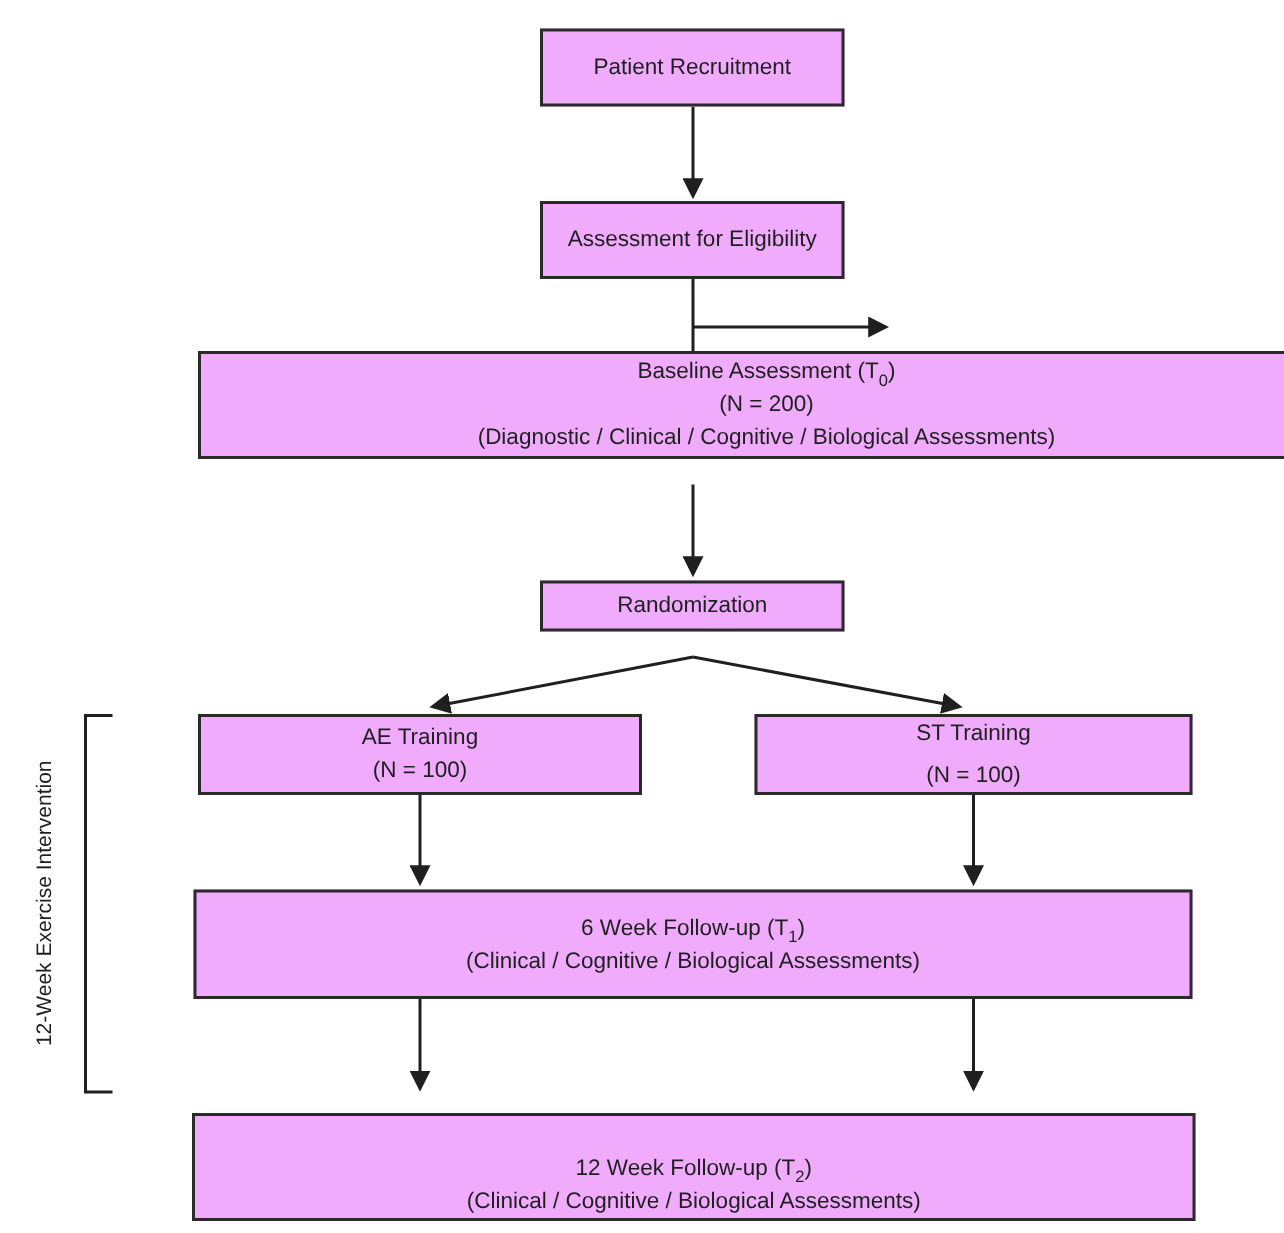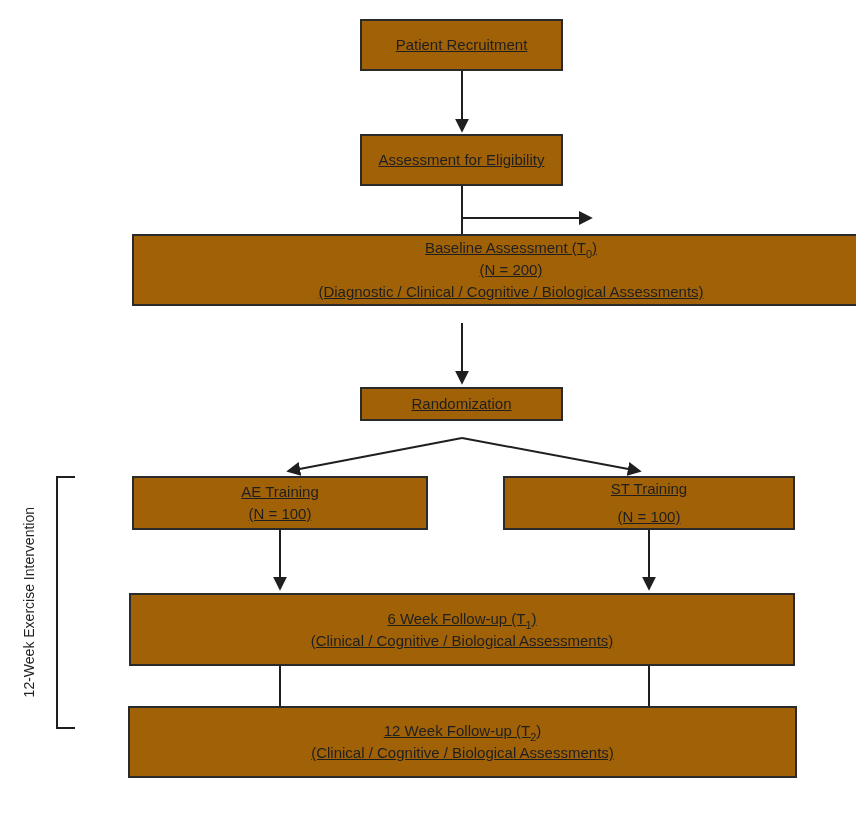--- a/index.html
+++ b/index.html
@@ -17,49 +17,48 @@
     overflow: hidden;
   }
   #arrow-layer {
     position: absolute;
     left: 0; top: 0;
     width: 856px; height: 822px;
   }
   .flow-box {
     position: absolute;
     box-sizing: border-box;
-    background: #a16207;
+    background: #f0abfc;
     border: 2px solid #2a2a2a;
     display: flex;
     flex-direction: column;
     align-items: center;
     justify-content: center;
     text-align: center;
     font-size: 15px;
     line-height: 22px;
     color: #1f1f1f;
-    text-decoration: underline;
   }
   .flow-box .line { white-space: nowrap; }
   sub.tsub {
     font-size: 11px;
     line-height: 0;
     position: relative;
     top: 1px;
   }
   
   #box-patient-recruitment { left: 360px; top: 19px;  width: 203px; height: 52px; }
   #box-eligibility         { left: 360px; top: 134px; width: 203px; height: 52px; }
   #box-excluded            { left: 595px; top: 192px; width: 203px; height: 51px; }
   #box-baseline            { left: 132px; top: 234px; width: 758px; height: 72px; }
   #box-randomization       { left: 360px; top: 387px; width: 203px; height: 34px; }
   #box-ae-training         { left: 132px; top: 476px; width: 296px; height: 54px; }
   #box-st-training         { left: 503px; top: 476px; width: 292px; height: 54px; justify-content: space-between; }
   #box-week6-followup      { left: 129px; top: 593px; width: 666px; height: 73px; }
-  #box-week12-followup     { left: 128px; top: 706px; width: 669px; height: 72px; }
+  #box-week12-followup     { left: 128px; top: 742px; width: 669px; height: 72px; justify-content: flex-end; }
 
   #bracket-label-wrap {
     position: absolute;
     left: 6px;
     top: 477px;
     width: 46px;
     height: 251px;
     display: flex;
     align-items: center;
     justify-content: center;

